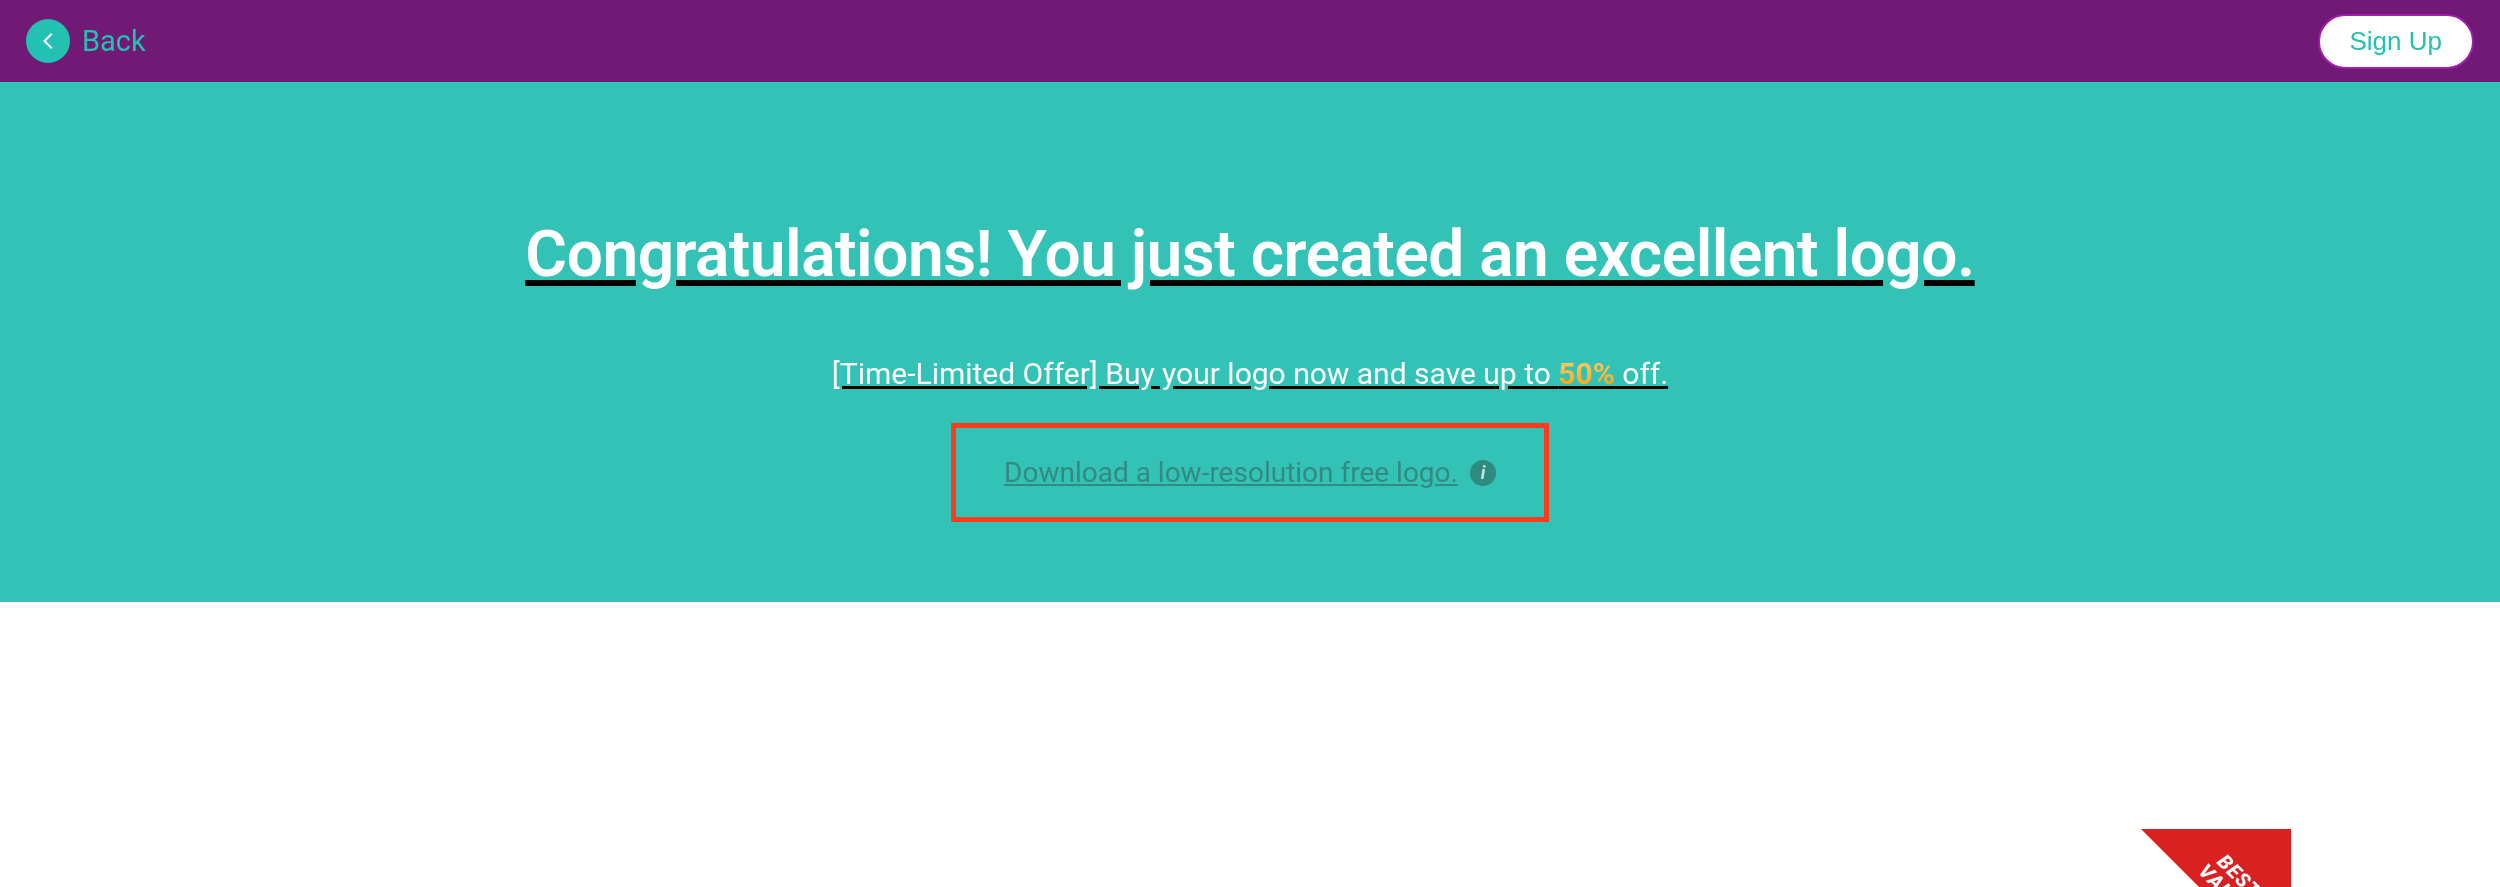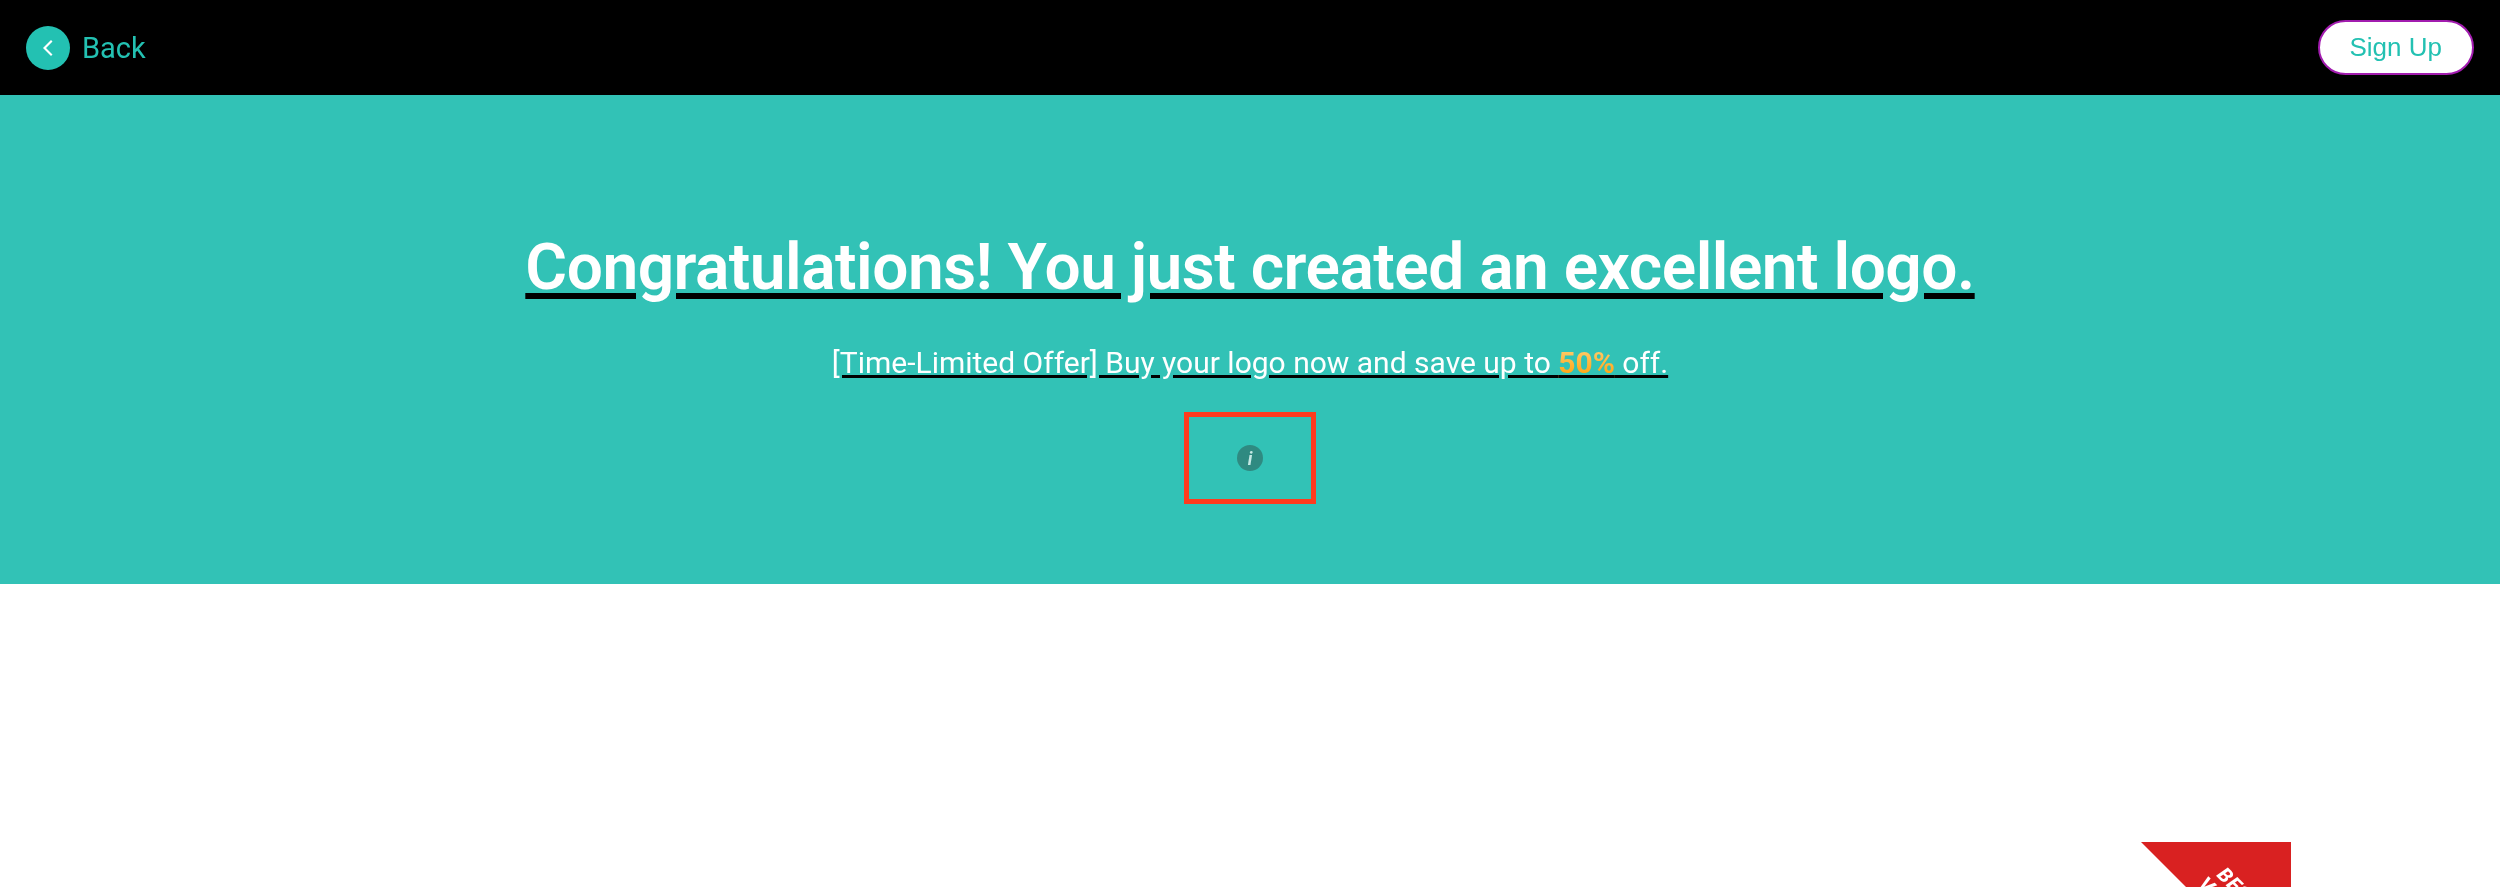--- a/index.html
+++ b/index.html
@@ -6,26 +6,26 @@
     margin: 0;
     padding: 0;
     box-sizing: border-box;
   }
   body {
     font-family: -apple-system, BlinkMacSystemFont, 'Segoe UI', Roboto, Helvetica, Arial, sans-serif;
     background: #fff;
     width: 2500px;
   }
   .header {
-    height: 95px;
+    height: 82px;
     display: flex;
     align-items: center;
     justify-content: space-between;
     padding: 0 26px;
-    background: #000000;
+    background: #701a75;
   }
   .back-link {
     display: flex;
     align-items: center;
     gap: 12px;
     color: #23c1b2;
     font-size: 29px;
     cursor: pointer;
     text-decoration: none;
   }
@@ -62,21 +62,21 @@
     color: #fff;
     position: relative;
   }
   .title {
     font-size: 64px;
     font-weight: 600;
     letter-spacing: -0.5px;
   }
   .subtitle {
     font-size: 30px;
-    margin-top: 40px;
+    margin-top: 64px;
     font-weight: 400;
   }
   .discount {
     color: #ffb020;
     font-weight: 700;
     background-image: linear-gradient(to bottom,#ffd27a,#ff9d00);
     -webkit-background-clip: text;
     background-clip: text;
     -webkit-text-fill-color: transparent;
     text-shadow: none;
@@ -193,20 +193,21 @@
   <button class="signup-btn">Sign Up</button>
 </div>
 
 <div class="hero-wrapper">
   <div class="hero">
     <h1 class="title">Congratulations! You just created an excellent logo.</h1>
     <p class="subtitle">
       <span>[Time-Limited Offer] Buy your logo now and save up to </span><span class="discount">50%</span><span> off.</span>
     </p>
     <div class="download-wrap">
+      <a class="download-link">Download a low-resolution free logo.</a>
       <span class="info-icon">i</span>
     </div>
   </div>
 
   <div class="plans-container">
     <div class="plan-card preview first">
       
     </div>
     <div class="plan-card">
       <span>BASIC</span>

